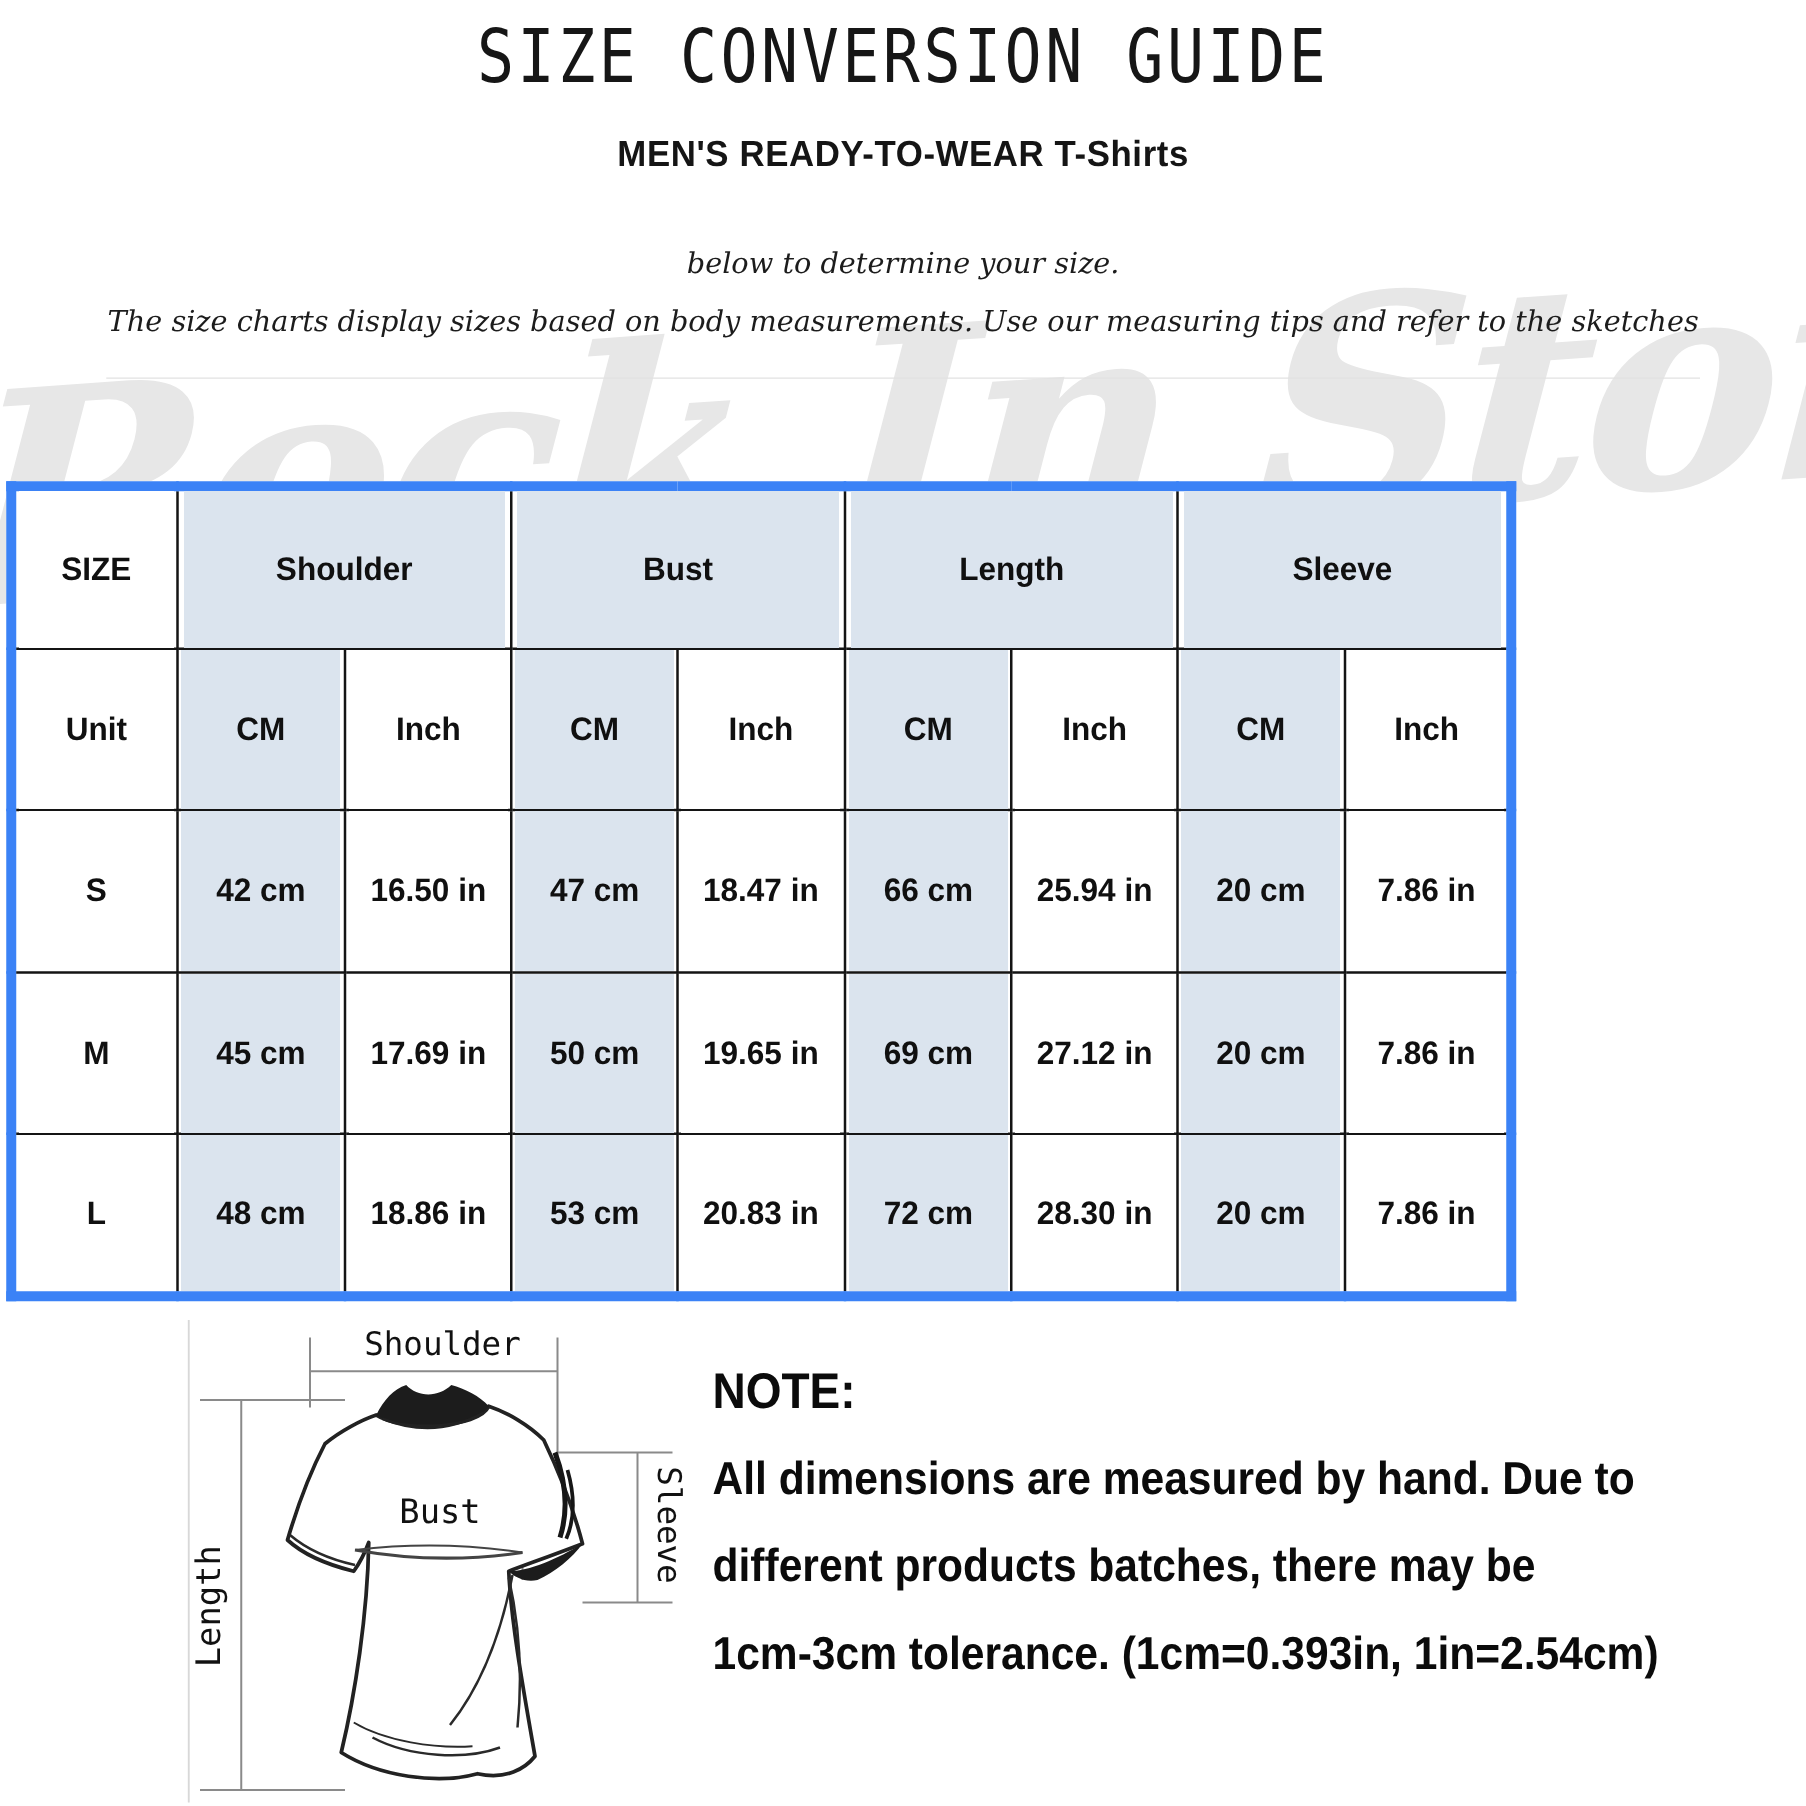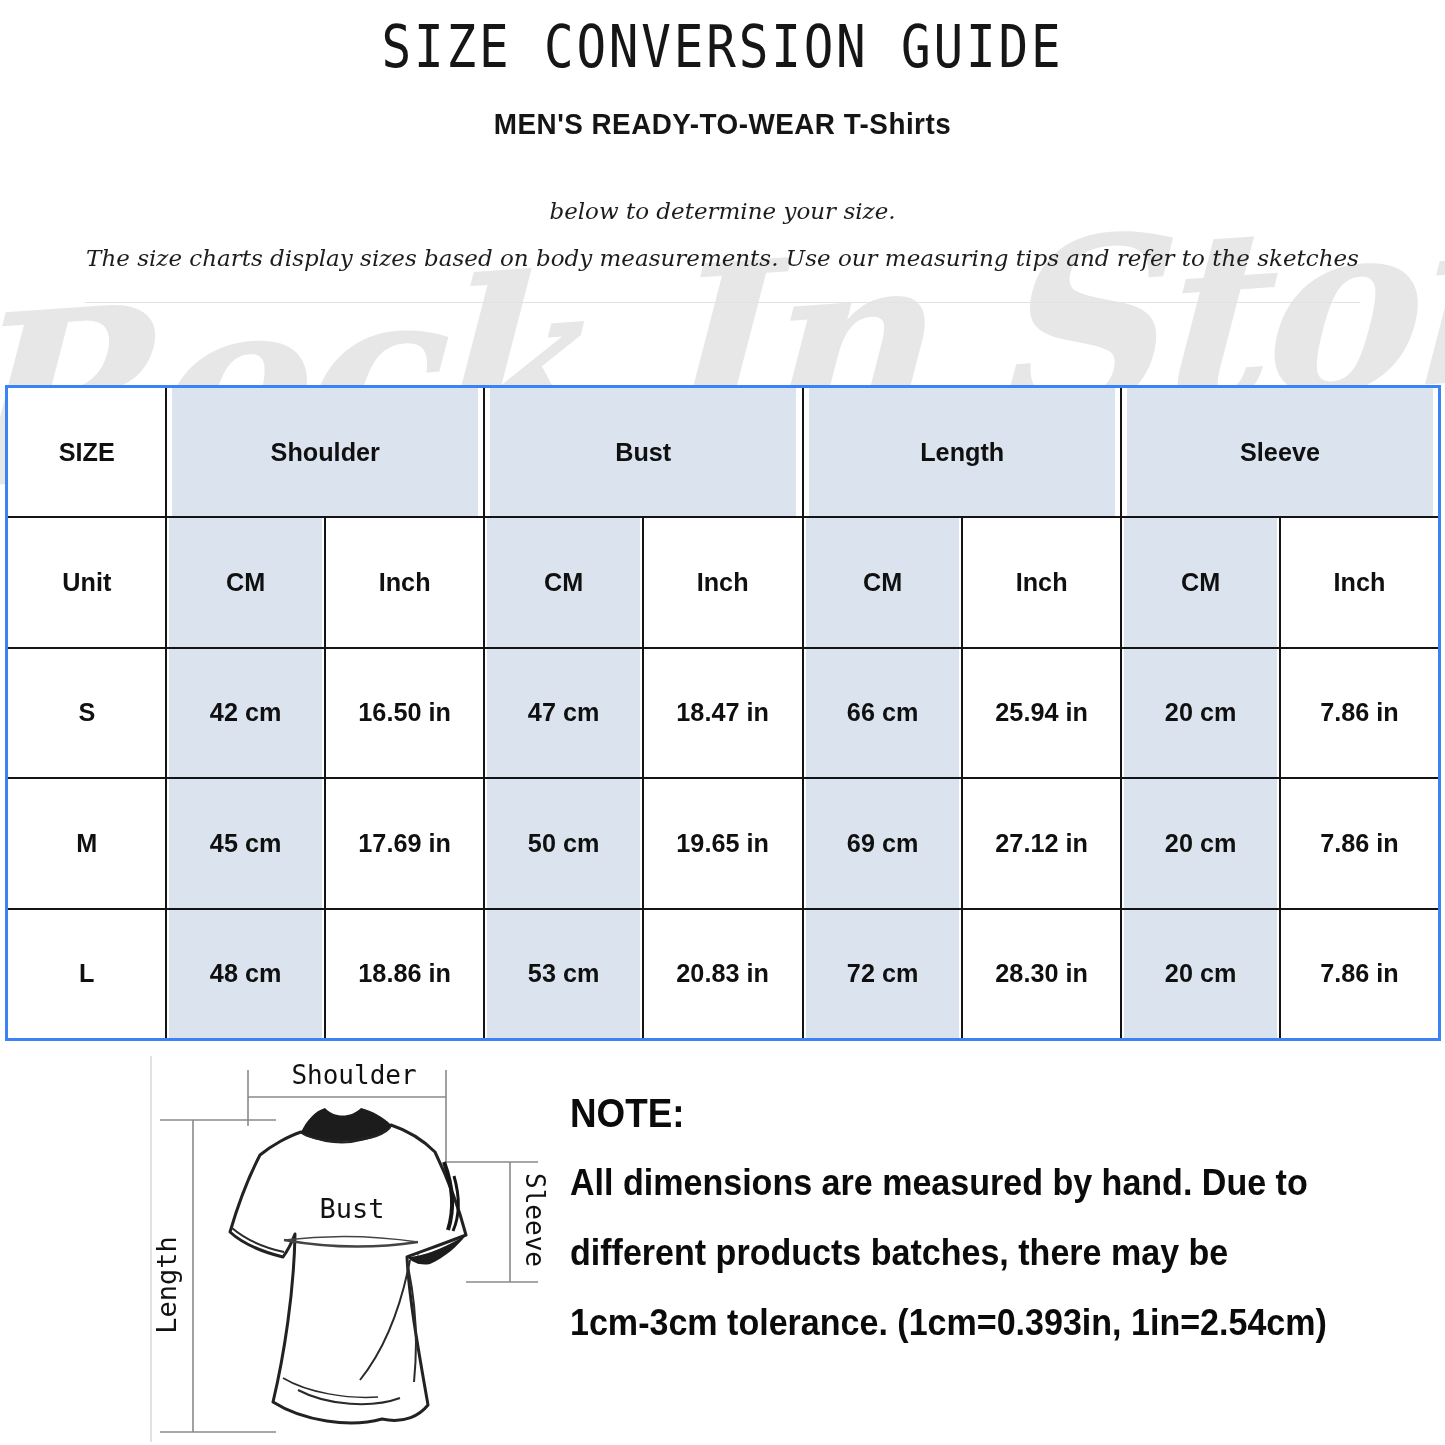--- a/index.html
+++ b/index.html
@@ -19,22 +19,22 @@
     font-family:"DejaVu Sans Mono",monospace;font-size:53px;font-weight:500;
     letter-spacing:3px;color:#161616;transform:scale(0.93,1.12);transform-origin:center top;}
   .subtitle{position:absolute;top:108px;left:0;width:100%;text-align:center;z-index:2;
     font-size:29px;font-weight:bold;letter-spacing:0.5px;color:#151515;transform:scaleX(0.96);}
   .intro{position:absolute;top:188px;left:0;width:100%;text-align:center;z-index:2;
     font-family:"DejaVu Serif",serif;font-style:italic;font-size:23px;color:#1c1c1c;line-height:47px;}
   .brand{position:absolute;top:290px;left:0;width:100%;text-align:center;z-index:2;
     font-family:"Liberation Serif",serif;font-weight:bold;font-size:49px;letter-spacing:0px;color:#0d0d0d;}
 
   
-  table.sizechart{position:absolute;top:385px;left:5px;width:1436px;height:656px;z-index:3;
-    border-collapse:collapse;table-layout:fixed;background:#fff;border:3px solid #3b82f6;}
+  table.sizechart{position:absolute;top:385px;left:5px;width:1208px;height:656px;z-index:3;
+    border-collapse:collapse;table-layout:fixed;background:#fff;border:8px solid #3b82f6;}
   table.sizechart td{border:2.5px solid #141414;text-align:center;vertical-align:middle;
     font-weight:bold;color:#101010;font-size:26px;letter-spacing:0px;transform:scaleX(0.97);}
   table.sizechart tr{height:82px;}
   td.blue{background:#dbe4ee;}
   td.white{background:#ffffff;}
   td.ghead{font-size:28px;}
   td.sizecol{font-size:27px;}
 
   
   .diagram{position:absolute;top:1050px;left:148px;width:408px;height:395px;z-index:2;}

